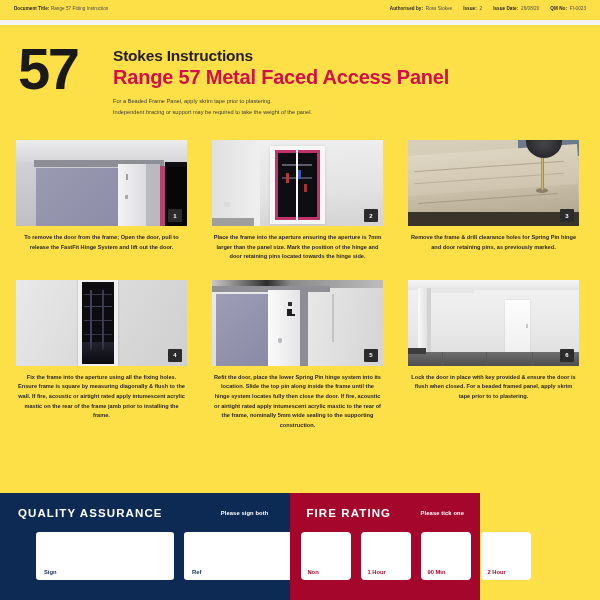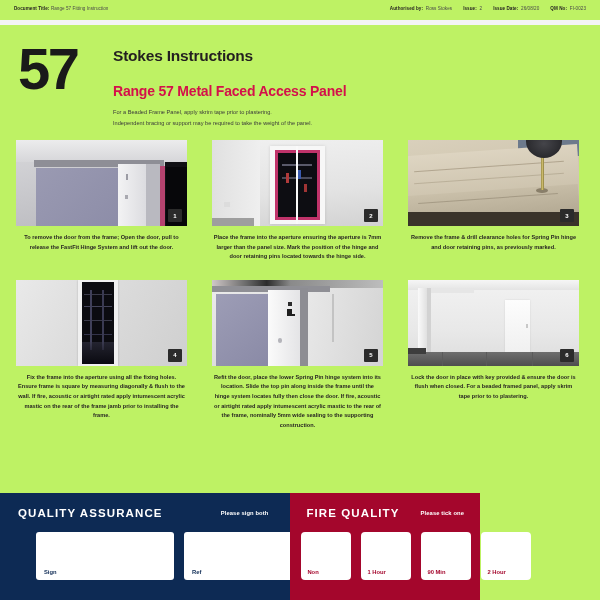--- a/index.html
+++ b/index.html
@@ -9,21 +9,21 @@
     height: 600px;
     background: #ffffff;
     font-family: "Liberation Sans", sans-serif;
     overflow: hidden;
   }
 
   #page {
     position: relative;
     width: 600px;
     height: 600px;
-    background: #bef264;
+    background: #fde047;
   }
 
   
   .doc-header {
     position: absolute;
     left: 0; top: 0;
     width: 600px;
     height: 16px;
     display: flex;
     align-items: center;
@@ -71,26 +71,26 @@
   }
   .title-text { position: absolute; left: 113px; top: 3px; }
   .title-main {
     font-size: 15.5px;
     font-weight: bold;
     color: #231f20;
     letter-spacing: -0.2px;
     line-height: 1.12;
   }
   .title-sub {
-    font-size: 14px;
+    font-size: 20px;
     font-weight: bold;
     color: #d4104a;
     letter-spacing: -0.2px;
     line-height: 1.12;
-    margin-top: 20px;
+    margin-top: 2px;
   }
   .title-notes { margin-top: 7px; }
   .title-note {
     font-size: 5.6px;
     color: #3a3a3a;
     line-height: 1.95;
     letter-spacing: 0.02px;
   }
 
   
@@ -500,21 +500,21 @@
         <div class="qa-box">
           <span class="qa-label">Sign</span>
         </div>
         <div class="qa-box">
           <span class="qa-label">Ref</span>
         </div>
       </div>
     </div>
 
     <div class="band-fire">
-      <div class="band-head">FIRE QUALITY</div>
+      <div class="band-head">FIRE RATING</div>
       <div class="band-hint">Please tick one</div>
       <div class="fire-boxes">
         <div class="fire-box">
           <span class="fire-label">Non</span>
         </div>
         <div class="fire-box">
           <span class="fire-label">1 Hour</span>
         </div>
         <div class="fire-box">
           <span class="fire-label">90 Min</span>

